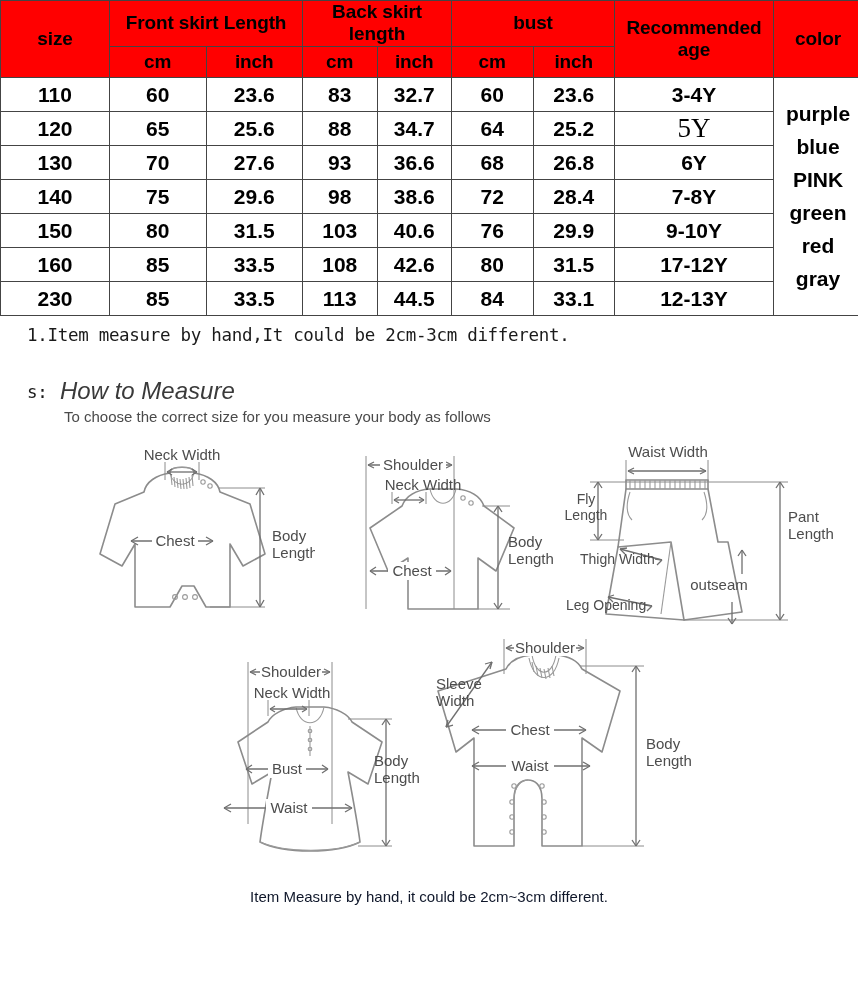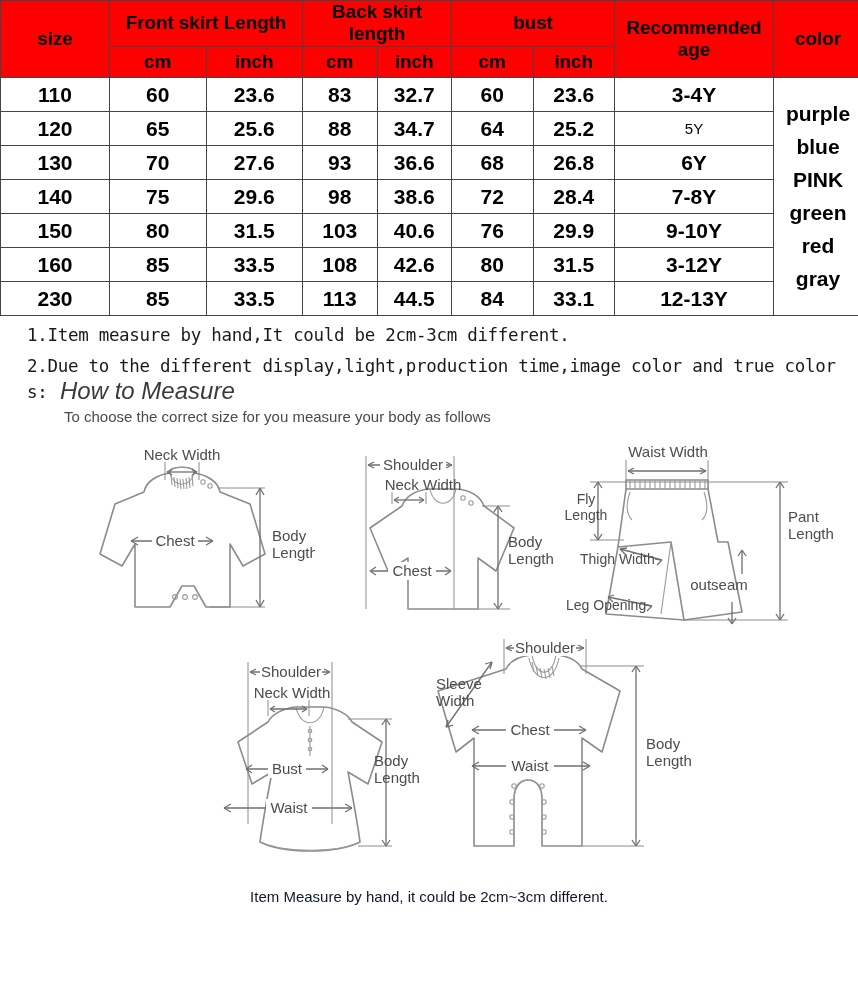--- a/index.html
+++ b/index.html
@@ -52,21 +52,22 @@
   .size-table tbody td {
     background: #ffffff;
     color: #000000;
     font-weight: bold;
     font-size: 21px;
     height: 33px;
     line-height: 33px;
   }
   .size-table tbody td.cell-age-light {
     font-weight: normal;
-    font-size: 15px;
+    font-size: 27px;
+    font-family: Liberation Serif, serif;
   }
   .color-cell {
     font-weight: bold;
     font-size: 20px;
     line-height: 1.42;
     vertical-align: middle;
     background: #ffffff;
     color: #000000;
   }
 
@@ -243,38 +244,37 @@
       <td>9-10Y</td>
     </tr>
     <tr>
       <td>160</td>
       <td>85</td>
       <td>33.5</td>
       <td>108</td>
       <td>42.6</td>
       <td>80</td>
       <td>31.5</td>
-      <td>3-12Y</td>
+      <td>17-12Y</td>
     </tr>
     <tr>
       <td>230</td>
       <td>85</td>
       <td>33.5</td>
       <td>113</td>
       <td>44.5</td>
       <td>84</td>
       <td>33.1</td>
       <td>12-13Y</td>
     </tr>
   </tbody>
 </table>
 
 <div class="notes">
   <div class="note-line note-1">1.Item measure by hand,It could be 2cm-3cm different.</div>
-  <div class="note-line note-2">2.Due to the different display,light,production time,image color and true color</div>
   <div class="note-line note-2b">s:</div>
   <div class="how-title">How to Measure</div>
   <div class="how-sub">To choose the correct size for you measure your body as follows</div>
 </div>
 
 <div class="diagrams">
 
   <div class="diagram d1">
     <svg width="255" height="185" viewBox="0 0 255 185">
 

